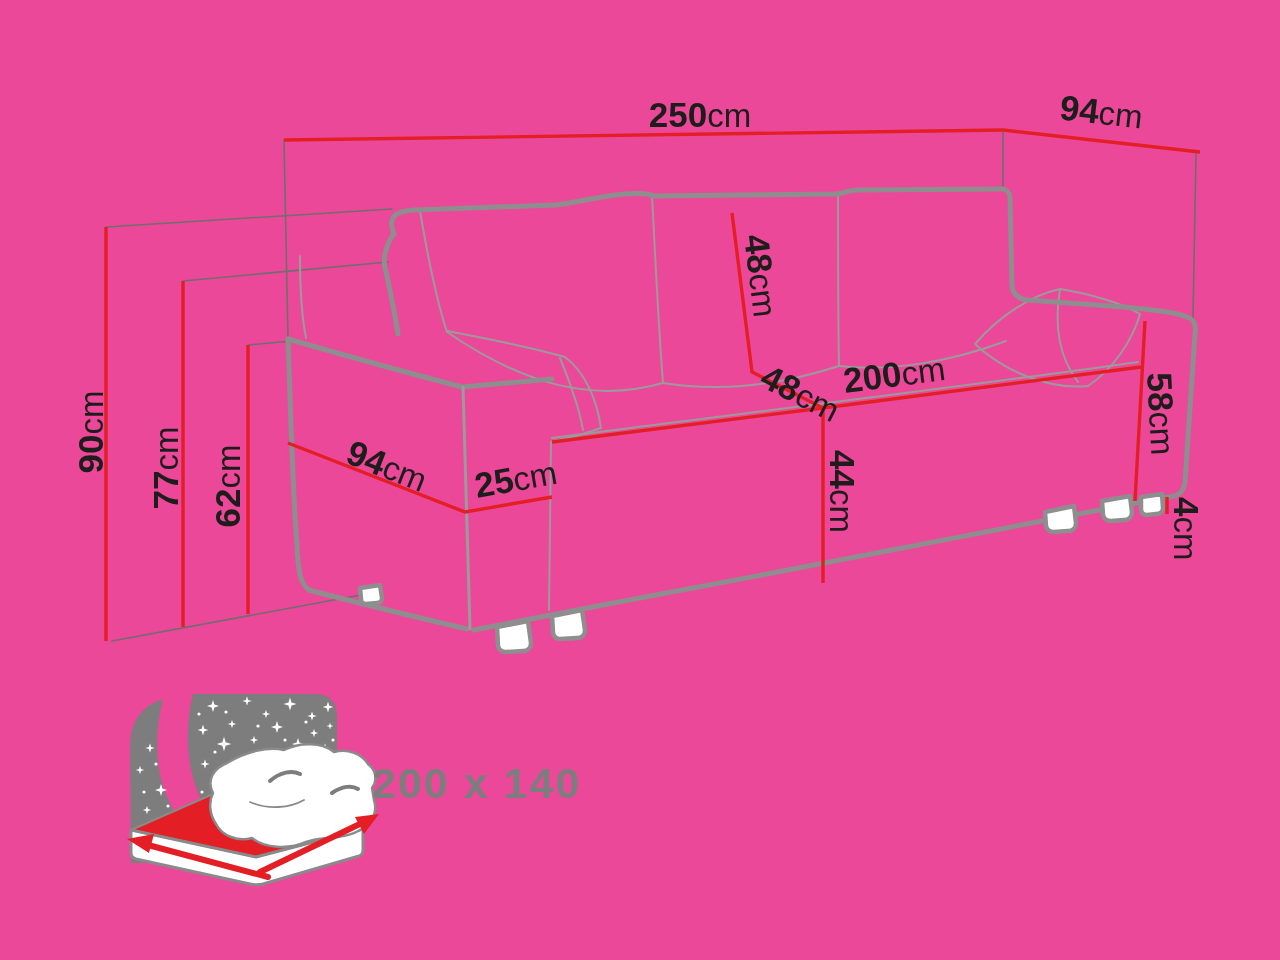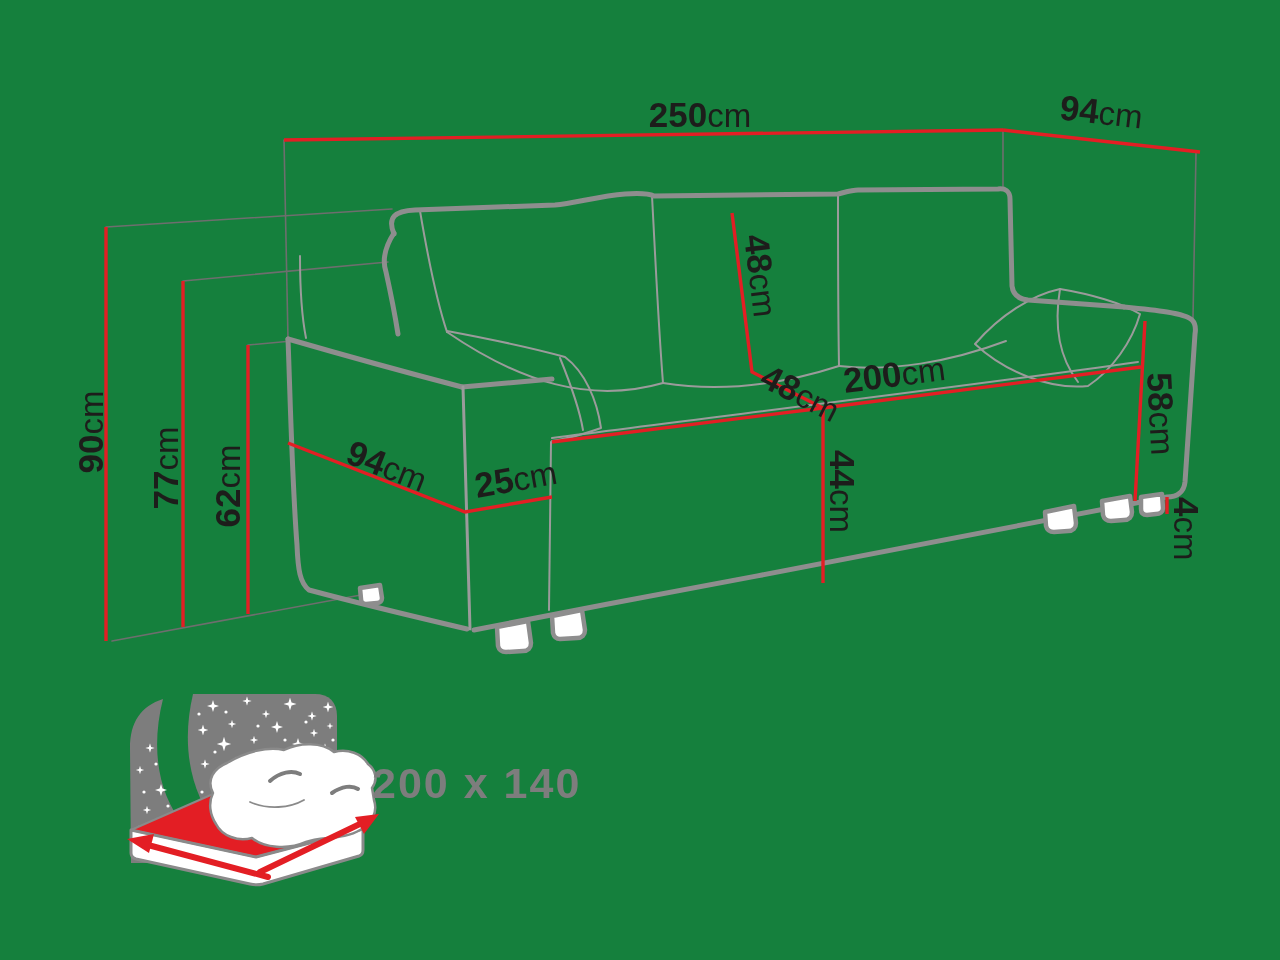--- a/index.html
+++ b/index.html
@@ -1,16 +1,16 @@
 <!DOCTYPE html>
 <html><head>
 <meta charset="utf-8">
 <style>
   html,body{margin:0;padding:0;background:#ffffff;}
-  .stage{width:1280px;height:960px;position:relative;background:#15803d;overflow:hidden;}
+  .stage{width:1280px;height:960px;position:relative;background:#ec4899;overflow:hidden;}
   .num{font-family:"Liberation Sans",sans-serif;font-weight:700;font-size:35px;fill:#1d1d1b;}
   .unit{font-family:"Liberation Sans",sans-serif;font-weight:400;font-size:33px;fill:#1d1d1b;}
   .bed-label{font-family:"Liberation Sans",sans-serif;font-weight:700;font-size:43px;fill:#7d7d7d;letter-spacing:2px;}
   svg{display:block;}
 </style>
 </head>
 <body>
 
 <div class="stage">
 <svg width="1280" height="960" viewBox="0 0 1280 960" xmlns="http://www.w3.org/2000/svg">

